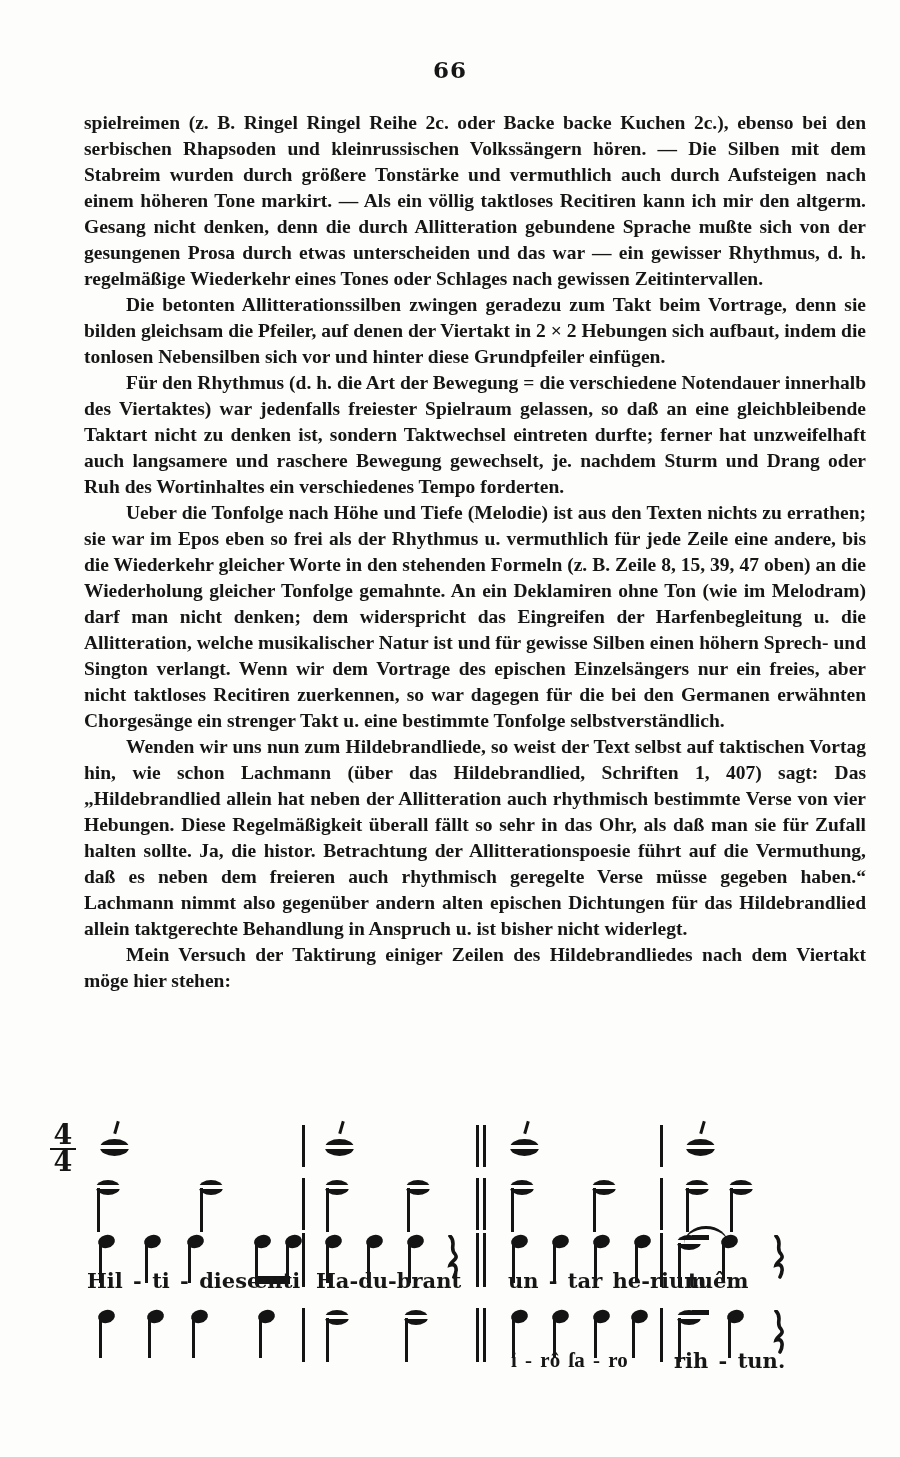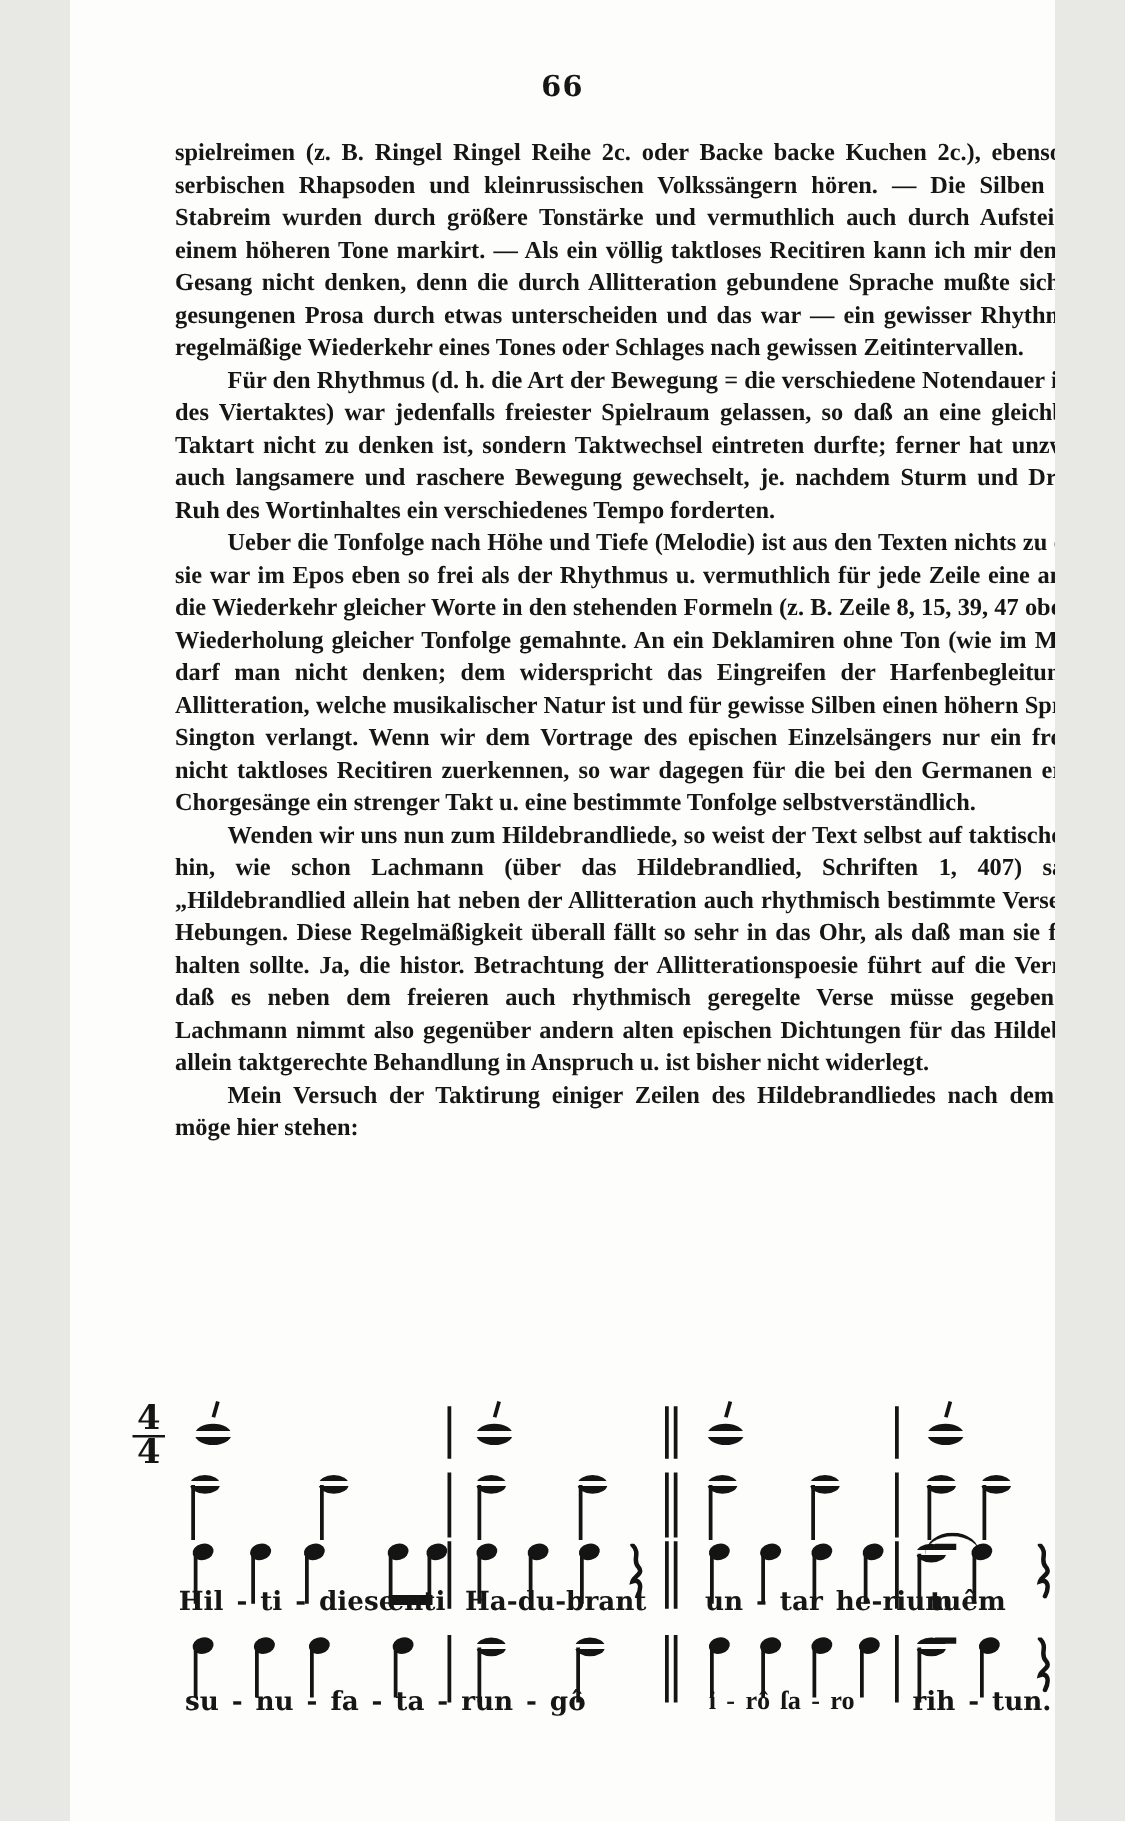--- a/index.html
+++ b/index.html
@@ -1,16 +1,16 @@
 <!DOCTYPE html>
 <html><head>
 <meta charset="utf-8">
 <style>
   html,body{margin:0;padding:0;background:#e8e8e4;}
-  .page{position:relative;width:788px;height:1457px;background:#fdfdfb;margin:0 auto;
+  .page{position:relative;width:900px;height:1457px;background:#fdfdfb;margin:0 auto;
         font-family:"DejaVu Serif",serif;color:#161616;overflow:hidden;}
   .page-number{position:absolute;top:56px;left:0;width:100%;text-align:center;
         font-size:23px;font-weight:700;letter-spacing:1px;}
   .bodytext{position:absolute;left:84px;top:110px;width:782px;
         font-size:19.5px;line-height:26px;font-weight:700;text-align:justify;}
   .bodytext p{margin:0;text-indent:42px;font-family:Liberation Serif, serif;}
   .bodytext p.cont{text-indent:0;}
   
   .music{position:absolute;left:0;top:1116px;width:900px;height:320px;}
   .tk{position:absolute;}
@@ -33,20 +33,21 @@
   .lyr{position:absolute;font-weight:700;font-size:21px;white-space:nowrap;word-spacing:3px;}
 </style>
 </head>
 <body>
 
 <div class="page">
   <div class="page-number">66</div>
 
   <div class="bodytext">
     <p class="cont">spielreimen (z. B. Ringel Ringel Reihe 2c. oder Backe backe Kuchen 2c.), ebenso bei den serbischen Rhapsoden und kleinrussischen Volkssängern hören. — Die Silben mit dem Stabreim wurden durch größere Tonstärke und vermuthlich auch durch Aufsteigen nach einem höheren Tone markirt. — Als ein völlig taktloses Recitiren kann ich mir den altgerm. Gesang nicht denken, denn die durch Allitteration gebundene Sprache mußte sich von der gesungenen Prosa durch etwas unterscheiden und das war — ein gewisser Rhythmus, d. h. regelmäßige Wiederkehr eines Tones oder Schlages nach gewissen Zeitintervallen.</p>
+    <p>Die betonten Allitterationssilben zwingen geradezu zum Takt beim Vortrage, denn sie bilden gleichsam die Pfeiler, auf denen der Viertakt in 2 × 2 Hebungen sich aufbaut, indem die tonlosen Nebensilben sich vor und hinter diese Grundpfeiler einfügen.</p>
     <p>Für den Rhythmus (d. h. die Art der Bewegung = die verschiedene Notendauer innerhalb des Viertaktes) war jedenfalls freiester Spielraum gelassen, so daß an eine gleichbleibende Taktart nicht zu denken ist, sondern Taktwechsel eintreten durfte; ferner hat unzweifelhaft auch langsamere und raschere Bewegung gewechselt, je. nachdem Sturm und Drang oder Ruh des Wortinhaltes ein verschiedenes Tempo forderten.</p>
     <p>Ueber die Tonfolge nach Höhe und Tiefe (Melodie) ist aus den Texten nichts zu errathen; sie war im Epos eben so frei als der Rhythmus u. vermuthlich für jede Zeile eine andere, bis die Wiederkehr gleicher Worte in den stehenden Formeln (z. B. Zeile 8, 15, 39, 47 oben) an die Wiederholung gleicher Tonfolge gemahnte. An ein Deklamiren ohne Ton (wie im Melodram) darf man nicht denken; dem widerspricht das Eingreifen der Harfenbegleitung u. die Allitteration, welche musikalischer Natur ist und für gewisse Silben einen höhern Sprech- und Sington verlangt. Wenn wir dem Vortrage des epischen Einzelsängers nur ein freies, aber nicht taktloses Recitiren zuerkennen, so war dagegen für die bei den Germanen erwähnten Chorgesänge ein strenger Takt u. eine bestimmte Tonfolge selbstverständlich.</p>
     <p>Wenden wir uns nun zum Hildebrandliede, so weist der Text selbst auf taktischen Vortag hin, wie schon Lachmann (über das Hildebrandlied, Schriften 1, 407) sagt: Das „Hildebrandlied allein hat neben der Allitteration auch rhythmisch bestimmte Verse von vier Hebungen. Diese Regelmäßigkeit überall fällt so sehr in das Ohr, als daß man sie für Zufall halten sollte. Ja, die histor. Betrachtung der Allitterationspoesie führt auf die Vermuthung, daß es neben dem freieren auch rhythmisch geregelte Verse müsse gegeben haben.“ Lachmann nimmt also gegenüber andern alten epischen Dichtungen für das Hildebrandlied allein taktgerechte Behandlung in Anspruch u. ist bisher nicht widerlegt.</p>
     <p>Mein Versuch der Taktirung einiger Zeilen des Hildebrandliedes nach dem Viertakt möge hier stehen:</p>
   </div>
 
   <div class="music" id="music">
       <div class="tk t-timesig" style="left: 50px; top: 7px;">
         <div class="ts">
           <span>4</span>
@@ -228,17 +229,16 @@
         <div class="stem qs"></div>
       </div>
       <div class="tk t-rest" style="left: 772px; top: 194px;"><svg width="15" height="44" viewBox="0 0 15 44">
           <path d="M4 1 C11 8 3 13 9 19 C13 24 5 26 4 30 C10 28 12 34 8 42" fill="none" stroke="#141414" stroke-width="3.6" stroke-linecap="round"></path>
         </svg></div>
       <div class="lyr" style="left: 87px; top: 152px;">Hil - ti - diese</div>
       <div class="lyr" style="left: 254px; top: 152px;">enti</div>
       <div class="lyr" style="left: 316px; top: 152px;">Ha-du-brant</div>
       <div class="lyr" style="left: 508px; top: 152px;">un - tar he-rium</div>
       <div class="lyr" style="left: 688px; top: 152px;">tuêm</div>
-      <div class="lyr" style="left: 92px; top: 232px;">su - nu - fa  -  ta  -  run  -  gô</div>
       <div class="lyr" style="left: 511px; top: 232px; font-family: Liberation Serif, serif;">i - rô ſa - ro</div>
       <div class="lyr" style="left: 674px; top: 232px;">rih - tun.</div>
     </div>
 </div>
 
 </body></html>

